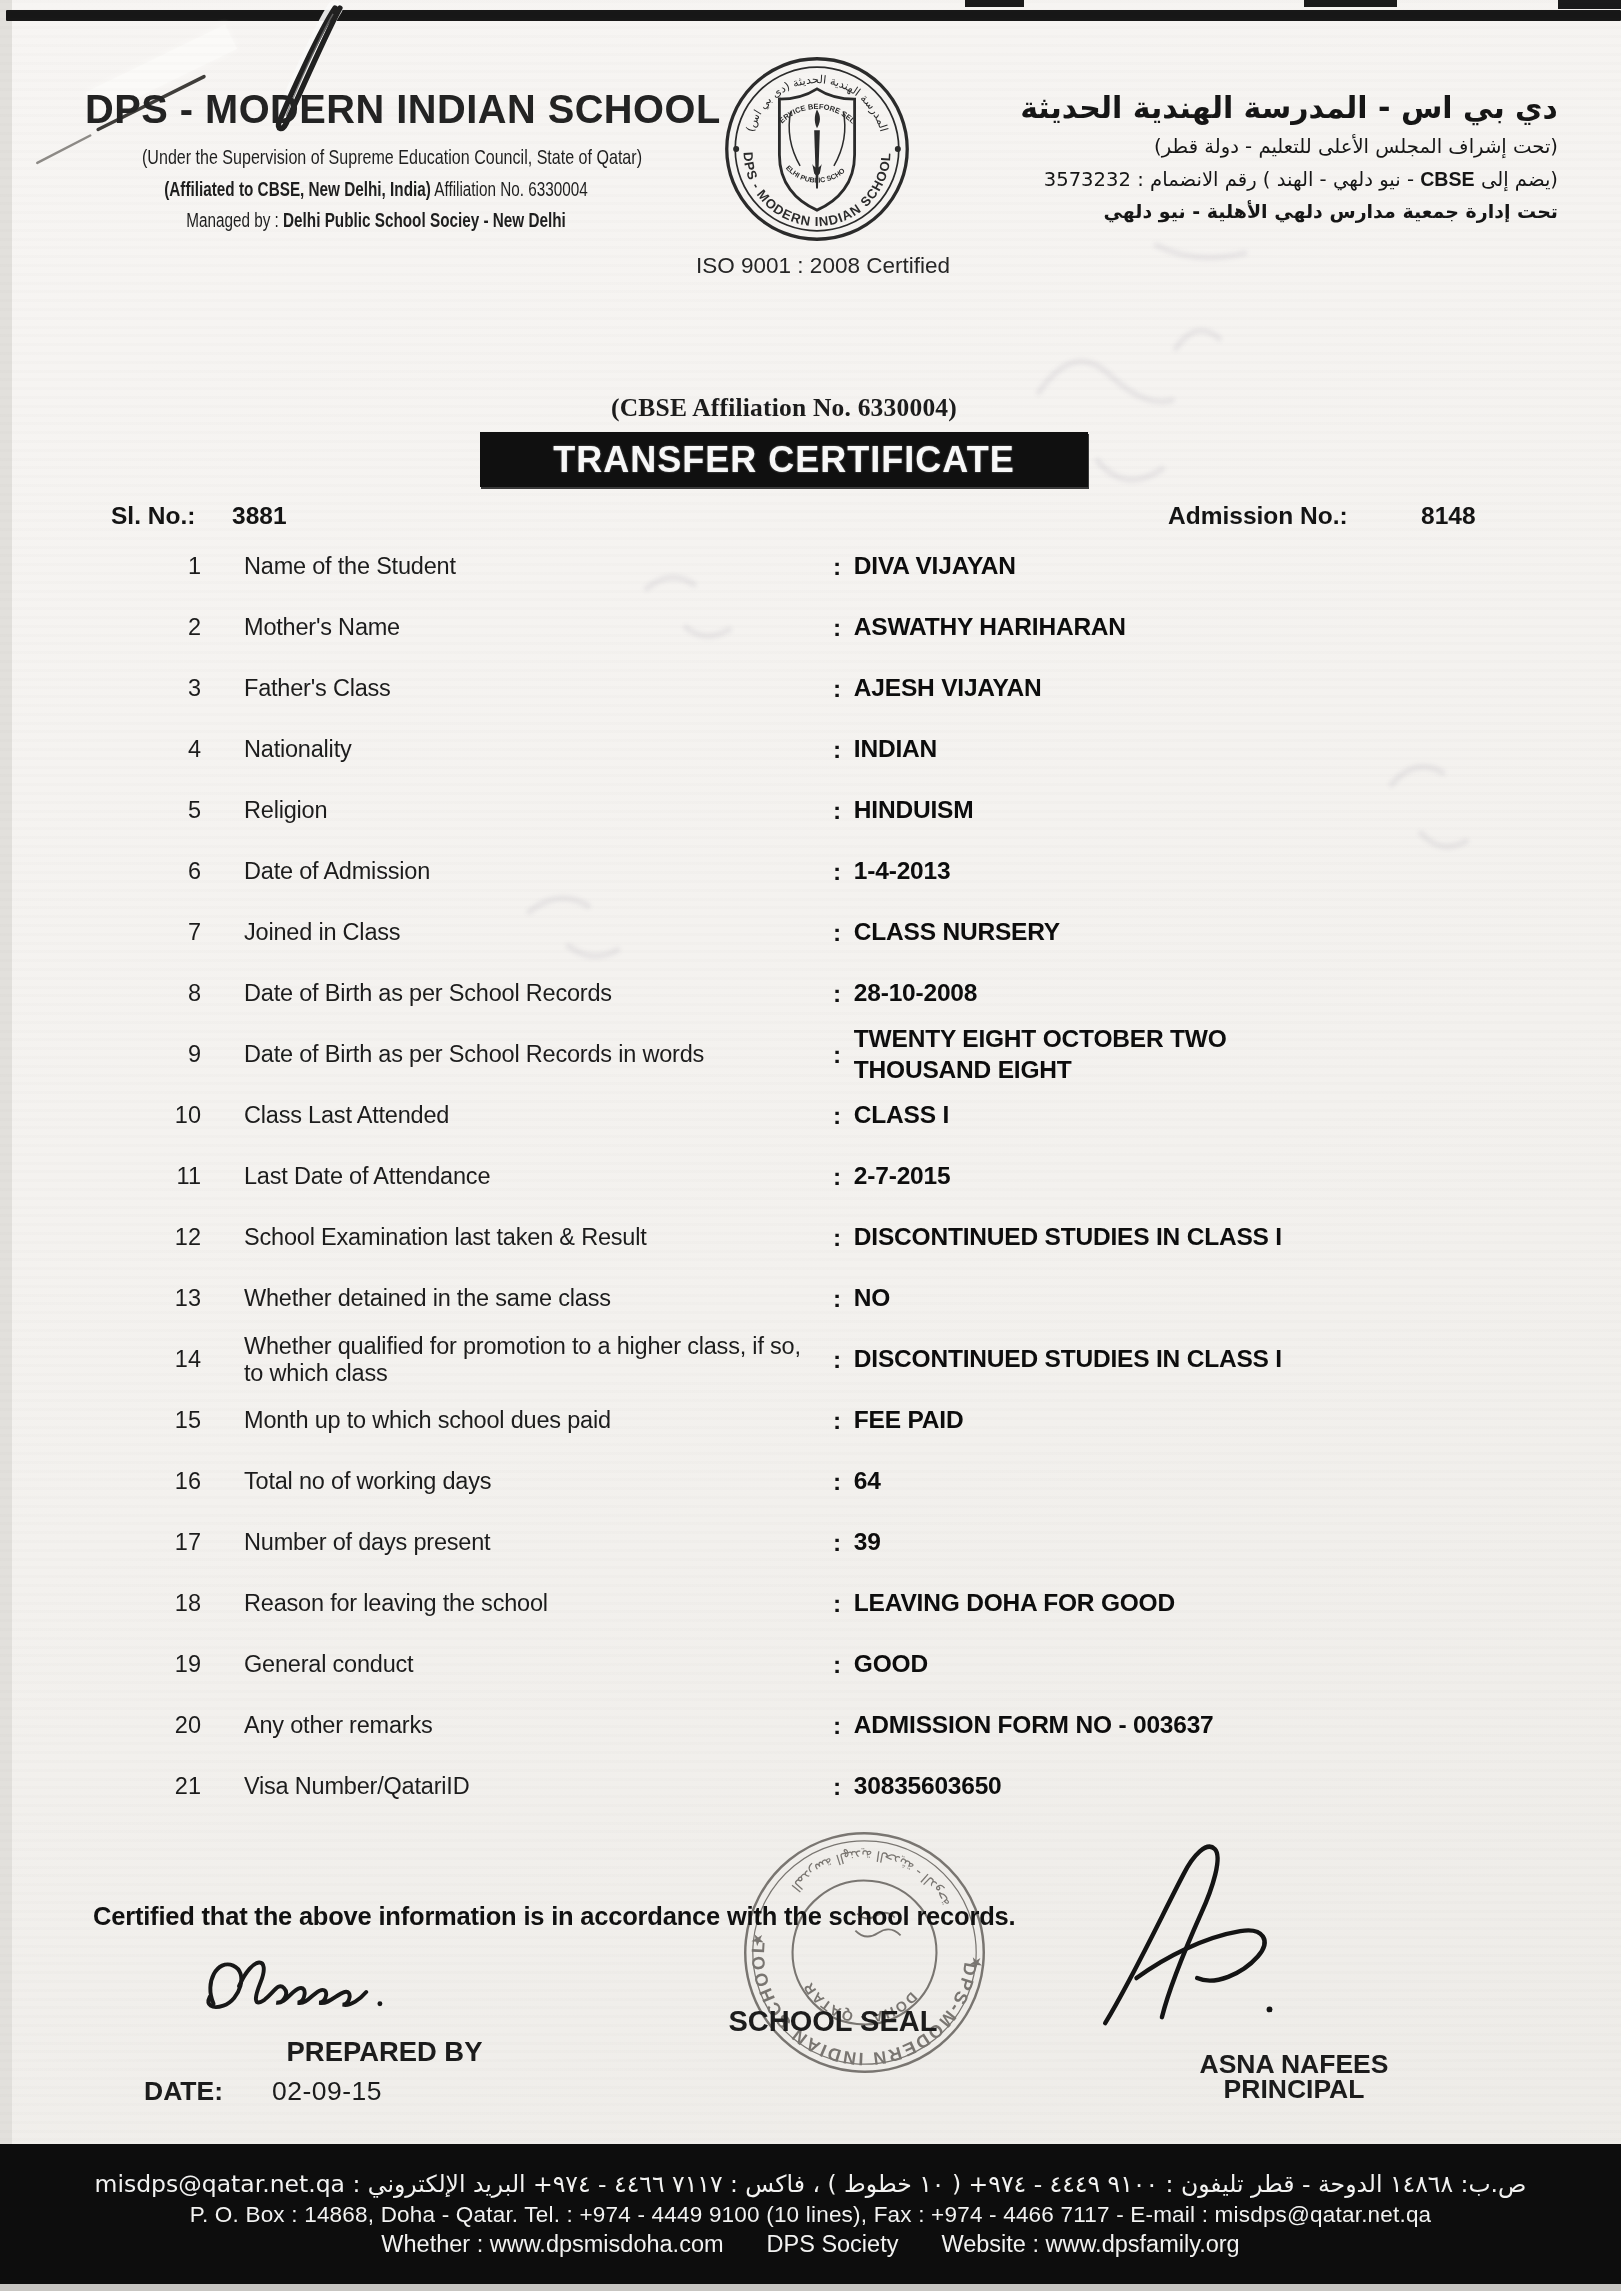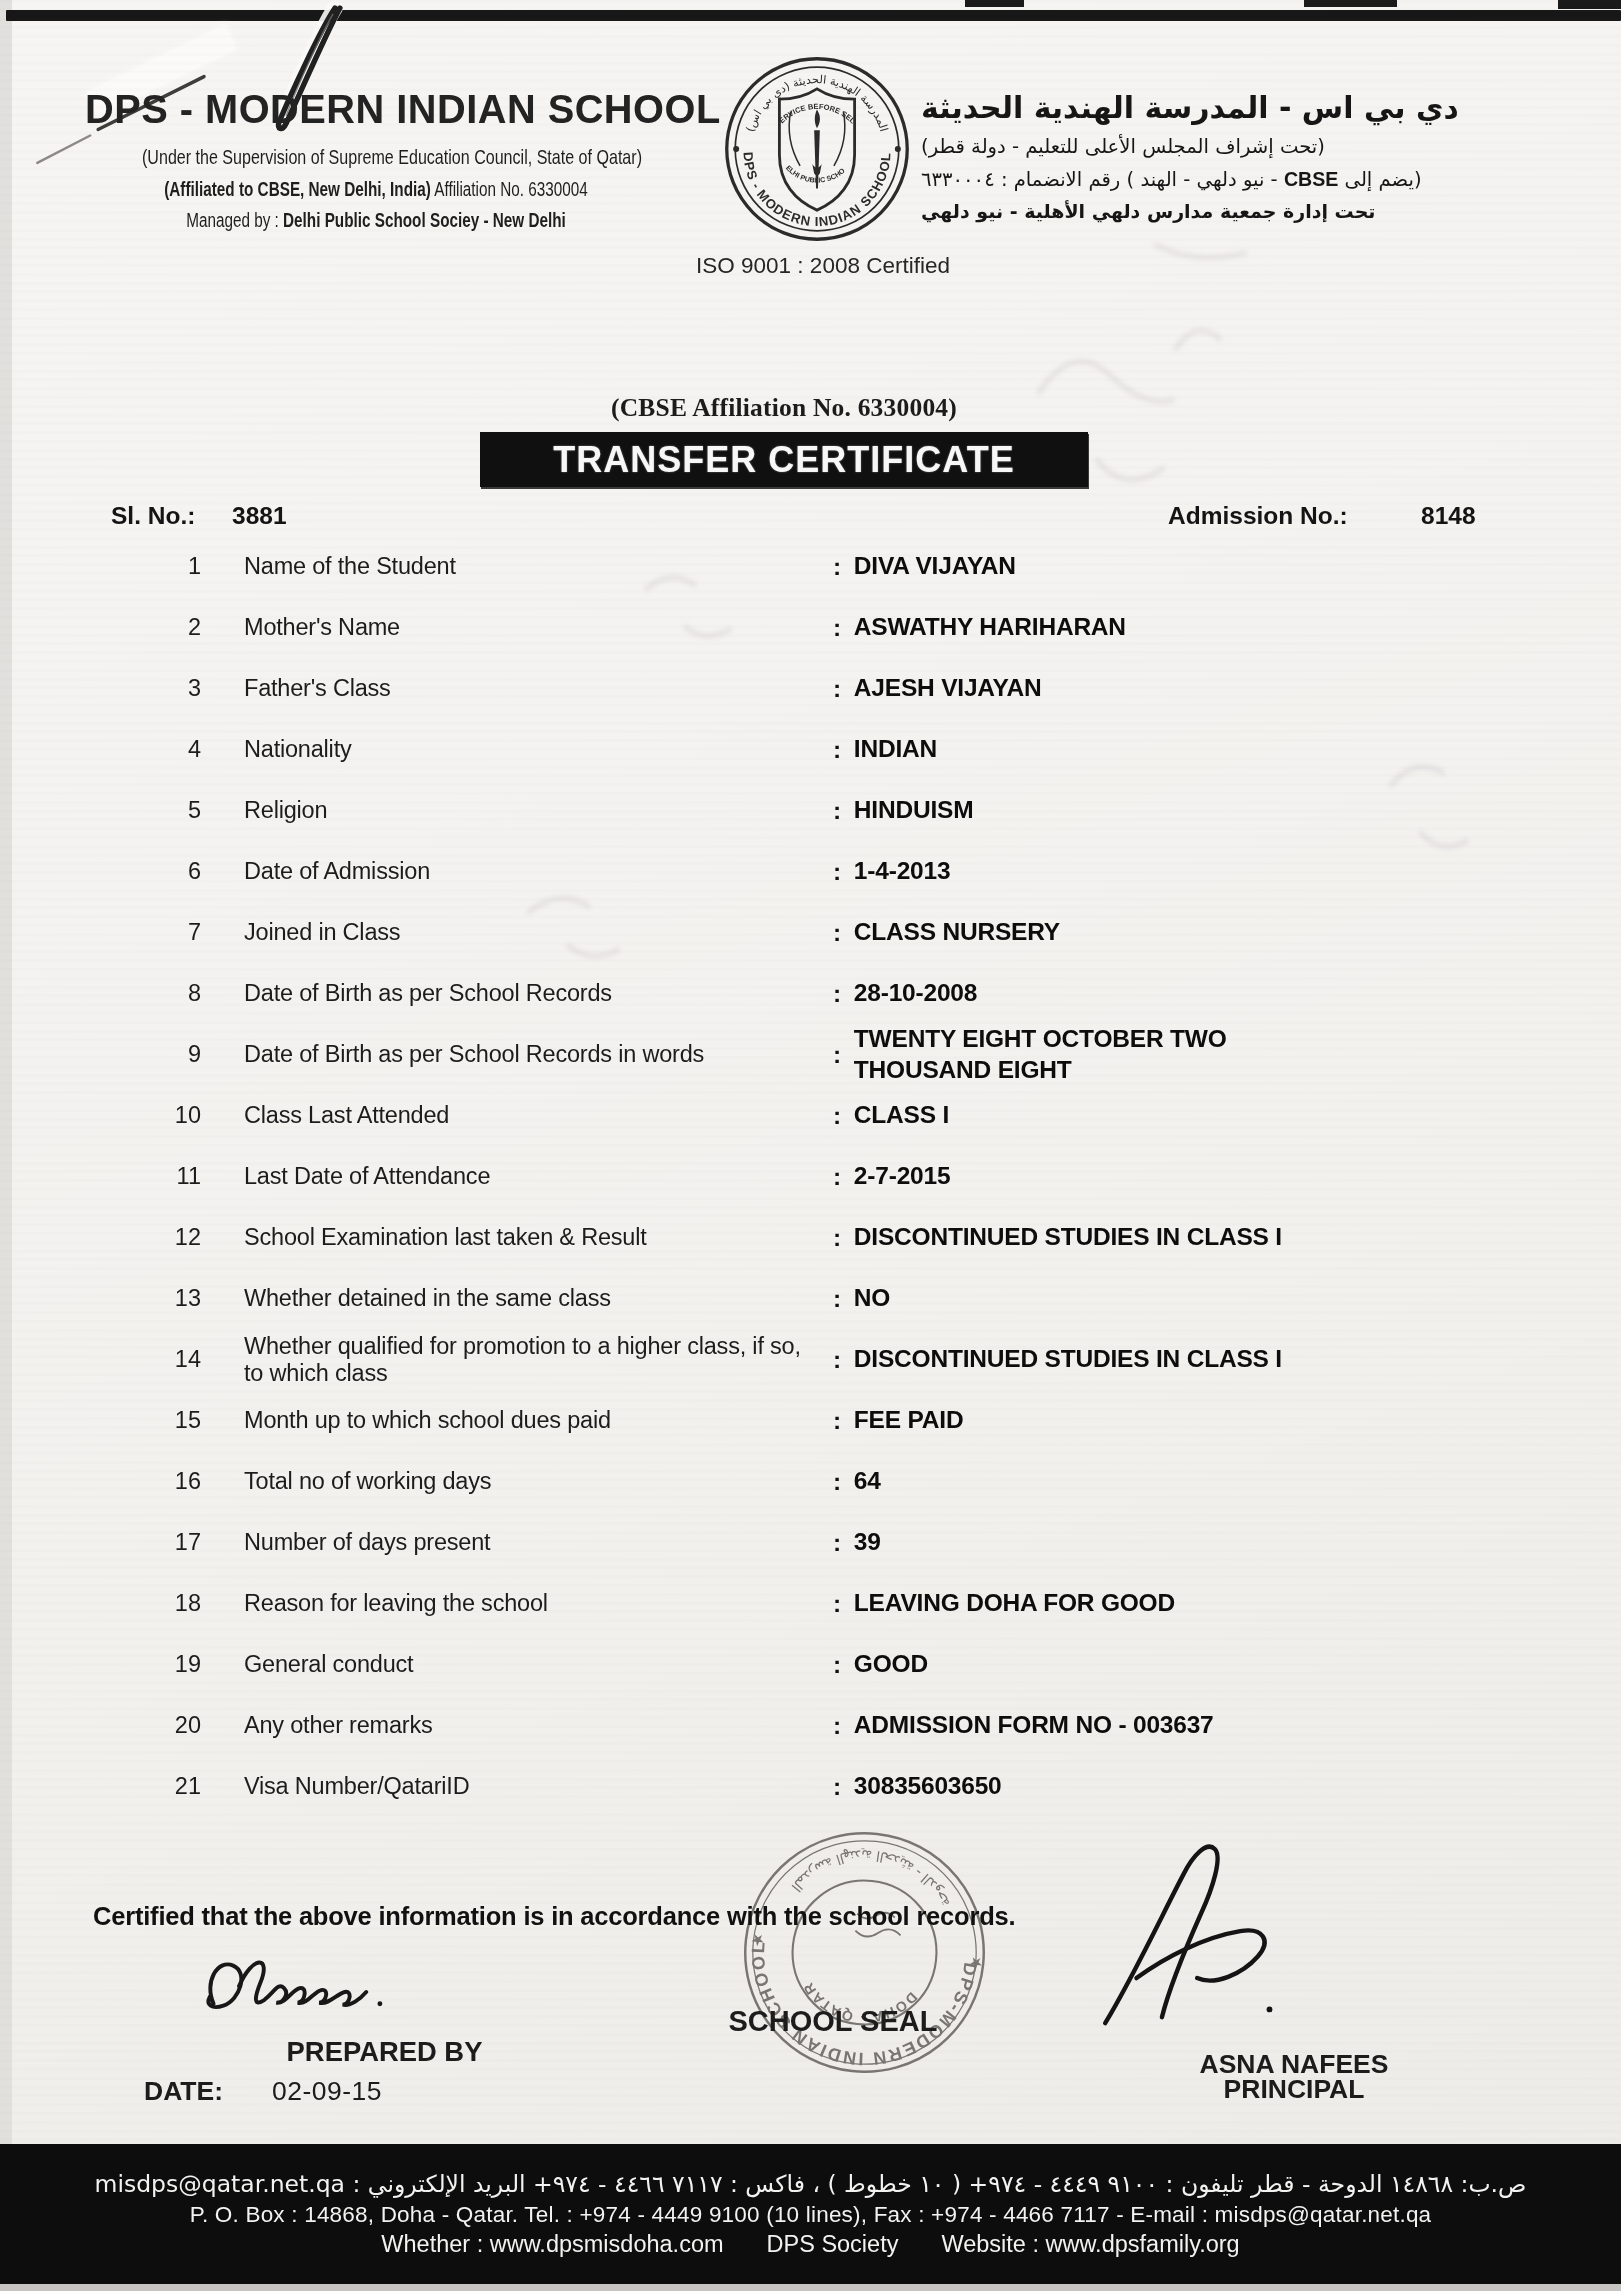--- a/index.html
+++ b/index.html
@@ -16,21 +16,21 @@
   .top-dash{background:#1a1a1a;height:6.9px;top:0;}
   .streaks{left:0;top:0;width:100%;height:100%;pointer-events:none;
     background:repeating-linear-gradient(180deg,rgba(90,85,80,.015) 0 2.9px,transparent 2.9px 8.8px);}
   .scratch-band{left:84px;top:57px;width:155px;height:27.4px;background:#fbfaf8;transform:rotate(-26deg);box-shadow:0 0 5.9px #fbfaf8;}
   
   .hdr-left{left:76px;top:86px;width:600px;text-align:center;}
   .school-name{display:block;white-space:nowrap;font-size:41px;font-weight:700;letter-spacing:0.5px;color:#232323;transform:scaleX(.97);}
   .hdr-line{display:block;white-space:nowrap;font-size:19.6px;margin-top:8.8px;transform:scaleX(.78);color:#1e1e1e;}
   .hdr-line.first{margin-top:11.8px;font-size:20.6px;}
   .hdr-line b{font-weight:700;}
-  .hdr-right{right:53px;top:90px;width:647px;text-align:left;direction:rtl;font-family:"DejaVu Sans",sans-serif;color:#161616;}
+  .hdr-right{right:63px;top:90px;width:647px;text-align:right;direction:rtl;font-family:"DejaVu Sans",sans-serif;color:#161616;}
   .ar-title{display:block;font-size:30px;font-weight:700;}
   .ar-line{display:block;font-size:19.6px;margin-top:9.8px;}
   .ar-line b{font-family:"Liberation Sans",sans-serif;font-weight:700;}
   .ar-managed{font-weight:700;font-size:19px;}
   .iso-line{left:676px;top:253px;width:294px;text-align:center;font-size:22.5px;color:#262626;}
   
   .cbse-line{left:0;top:393px;width:1568px;text-align:center;font-size:25.5px;font-weight:700;letter-spacing:0.2px;font-family:Liberation Serif, serif;}
   .tc-banner{left:480px;top:432px;width:608px;height:55px;background:#101010;display:flex;align-items:center;justify-content:center;box-shadow:1px 2px 0 #3a3a3a;}
   .tc-banner span{color:#f7f7f7;font-weight:700;font-size:36px;letter-spacing:1px;text-shadow:0 0 2px rgba(255,255,255,.45);}
   
@@ -132,21 +132,21 @@
     <path d="M95,116 q5,8 10,0 l-2,10 q-3,4 -6,0 Z" fill="#2b2b2b"></path>
     <path d="M72,60 q-6,30 10,58 M128,60 q6,30 -10,58" stroke="#2b2b2b" stroke-width="1.6" fill="none"></path>
     <text font-family="Liberation Sans, sans-serif" font-size="7.5" font-weight="bold" fill="#2b2b2b">
       <textPath href="#logoRibbon" startOffset="50%" text-anchor="middle">DELHI PUBLIC SCHOOL</textPath>
     </text>
   </svg>
 
   <div class="abs hdr-right">
     <span class="ar-title">دي بي اس - المدرسة الهندية الحديثة</span>
     <span class="ar-line">(تحت إشراف المجلس الأعلى للتعليم - دولة قطر)</span>
-    <span class="ar-line"><span>(يضم إلى </span><b>CBSE</b><span> - نيو دلهي - الهند )  رقم الانضمام : ٦٣٣٠٠٠٤</span></span>
+    <span class="ar-line"><span>(يضم إلى </span><b>CBSE</b><span> - نيو دلهي - الهند )  رقم الانضمام : 3573232</span></span>
     <span class="ar-line ar-managed">تحت إدارة جمعية مدارس دلهي الأهلية - نيو دلهي</span>
   </div>
 
   <div class="abs iso-line">ISO 9001 : 2008 Certified</div>
 
   <div class="abs cbse-line">(CBSE Affiliation No. 6330004)</div>
   <div class="abs tc-banner">
     <span>TRANSFER CERTIFICATE</span>
   </div>
 

